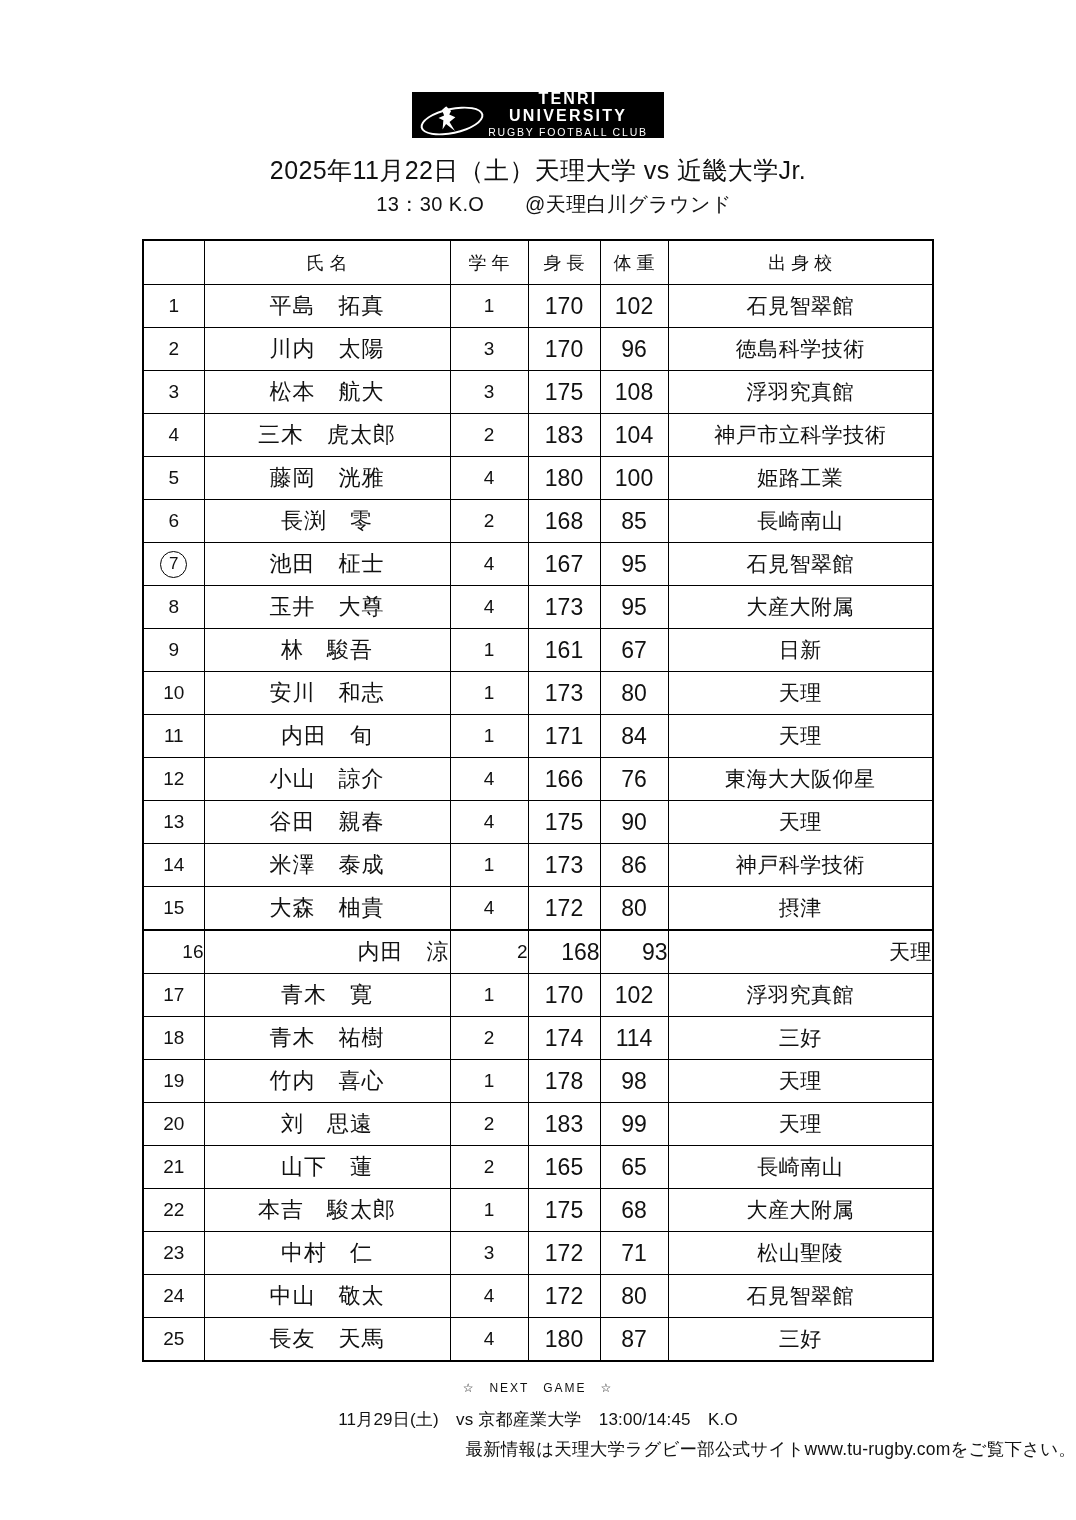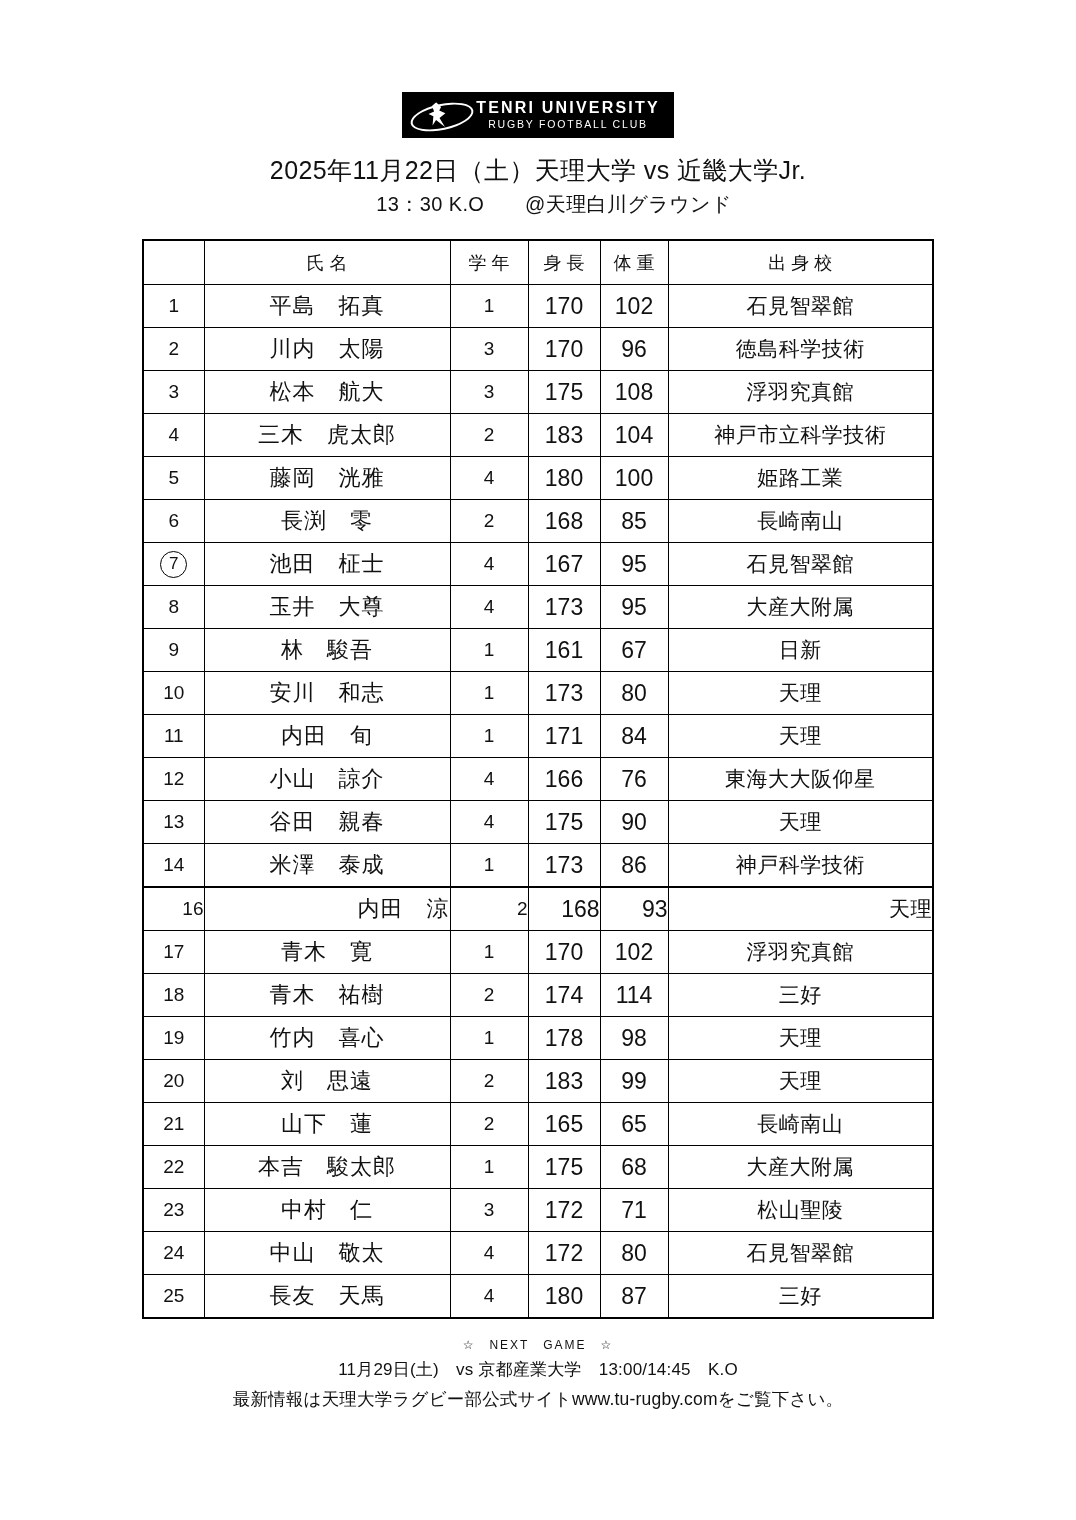--- a/index.html
+++ b/index.html
@@ -23,25 +23,25 @@
     position: relative;
   }
 
   
   .logo-wrap {
     display: flex;
     justify-content: center;
     padding-top: 92px;
   }
   .logo {
-    width: 272px;
+    width: 252px;
     height: 46px;
     background: #000000;
     display: flex;
-    align-items: center;
+    align-items: flex-end;
     padding: 0 6px;
     box-sizing: border-box;
   }
   .logo-mark {
     width: 66px;
     height: 38px;
     position: relative;
     flex: 0 0 auto;
   }
   .logo-mark .ellipse {
@@ -163,27 +163,28 @@
     text-align: center;
     margin-top: 17px;
     line-height: 1.5;
   }
   .footer .f1 {
     font-size: 12px;
     letter-spacing: 2px;
   }
   .footer .f2 {
     font-size: 17px;
-    margin-top: 3px;
+    margin-top: 10px;
     letter-spacing: 0.2px;
   }
   .footer .f3 {
     font-size: 17.5px;
     margin-top: 3px;
     letter-spacing: 0.2px;
+    text-align: right;
   }
 </style>
 </head>
 <body>
 
 <div class="page">
 
   <div class="logo-wrap">
     <div class="logo">
       <div class="logo-mark">
@@ -328,20 +329,28 @@
             <td class="school">天理</td>
           </tr>
           <tr>
             <td class="no">14</td>
             <td class="name">米澤　泰成</td>
             <td class="year">1</td>
             <td class="num">173</td>
             <td class="num">86</td>
             <td class="school">神戸科学技術</td>
           </tr>
+          <tr>
+            <td class="no">15</td>
+            <td class="name">大森　柚貴</td>
+            <td class="year">4</td>
+            <td class="num">172</td>
+            <td class="num">80</td>
+            <td class="school">摂津</td>
+          </tr>
           <tr class="sep-top">
             <td class="no">16</td>
             <td class="name">内田　涼</td>
             <td class="year">2</td>
             <td class="num">168</td>
             <td class="num">93</td>
             <td class="school">天理</td>
           </tr>
           <tr>
             <td class="no">17</td>

